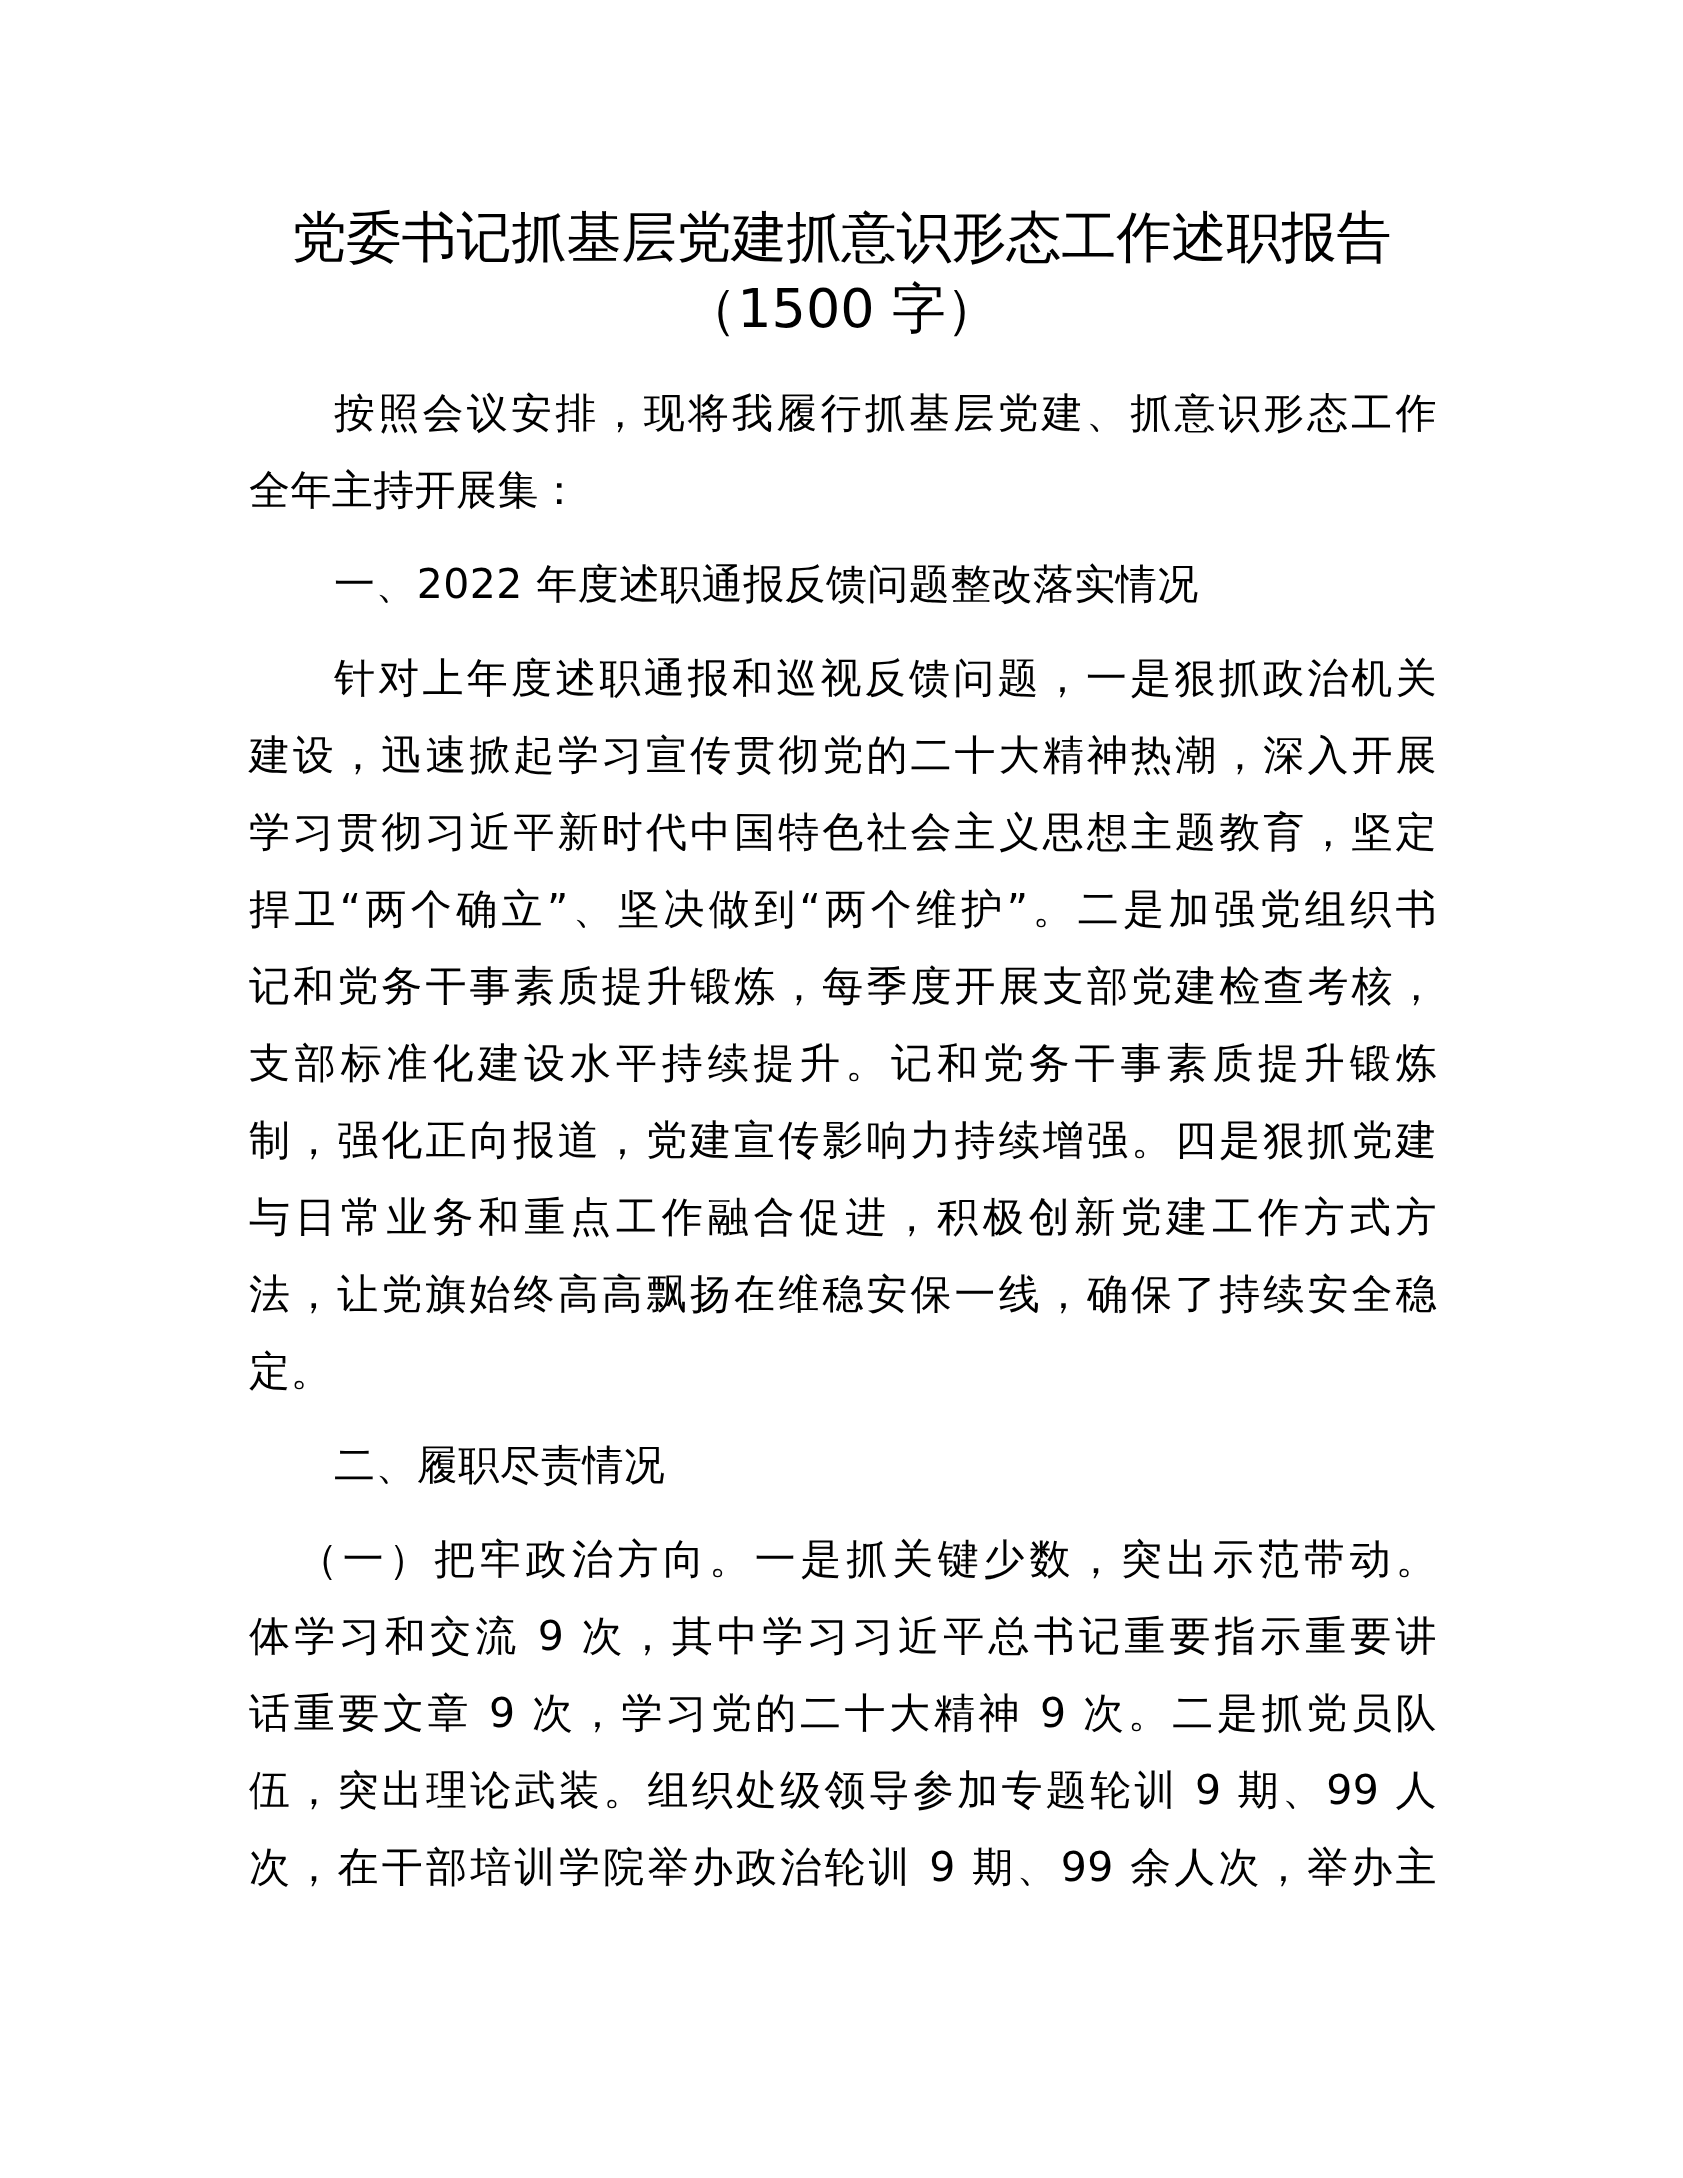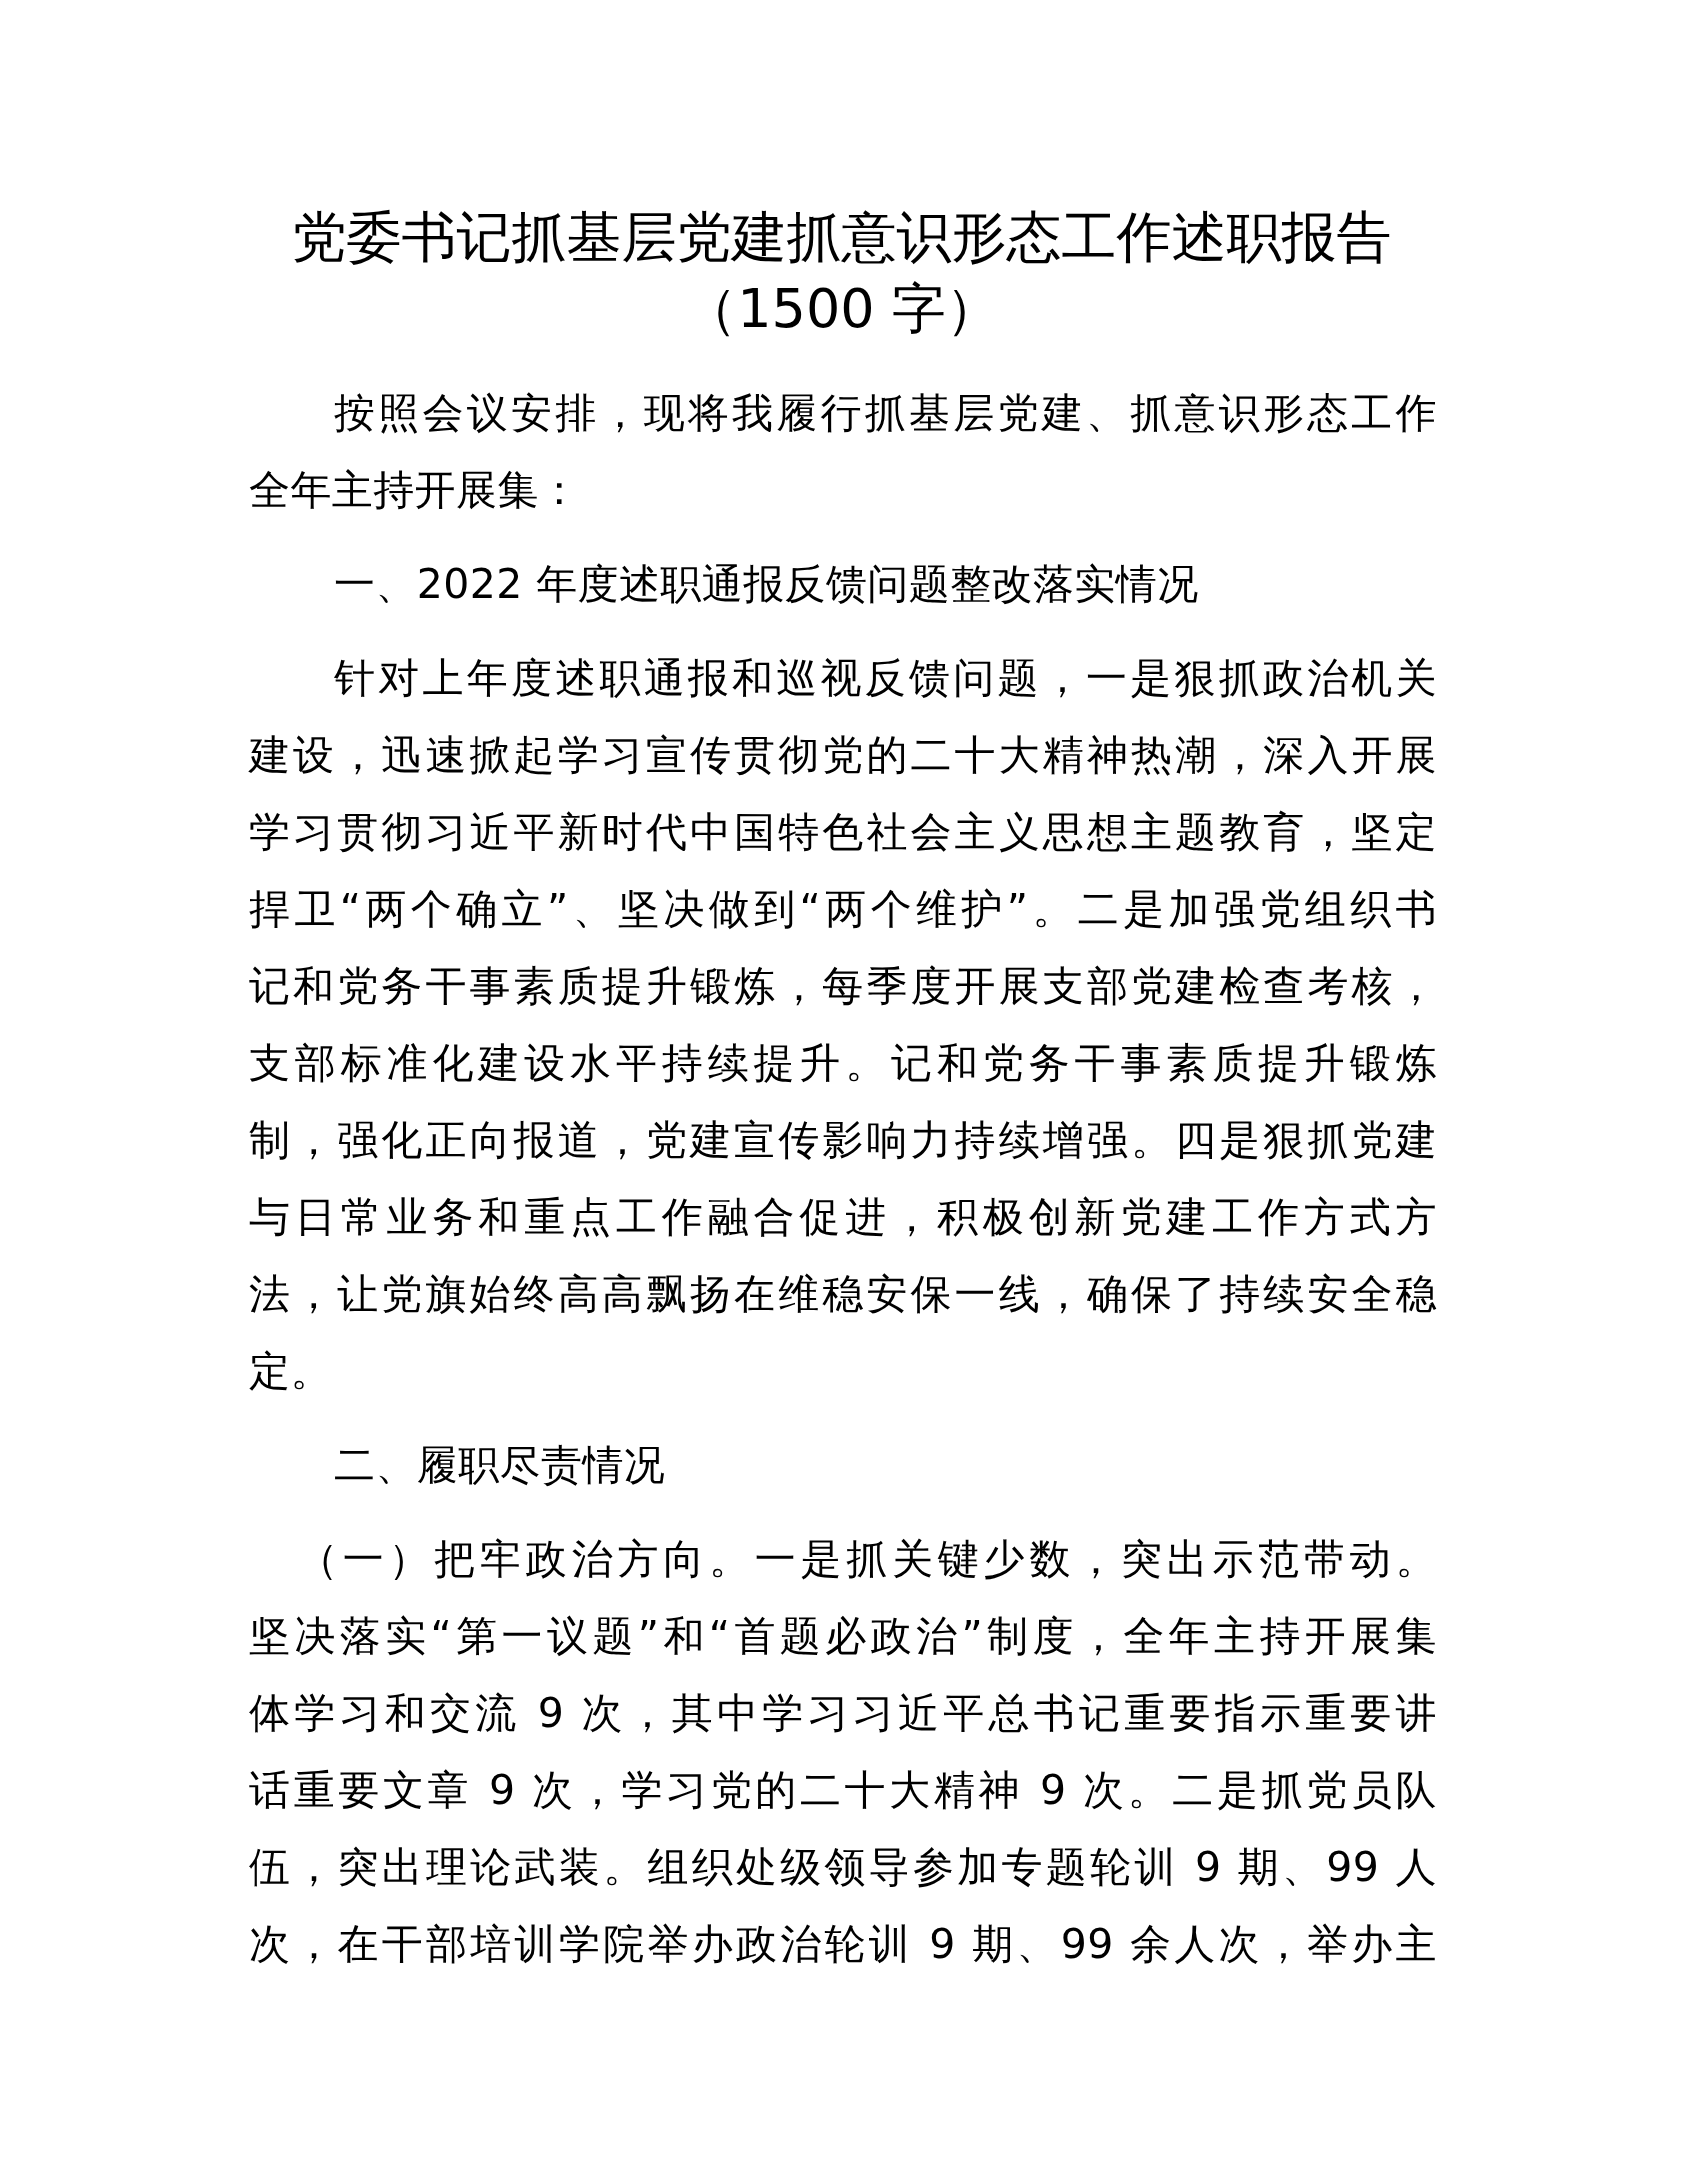--- a/index.html
+++ b/index.html
@@ -90,21 +90,20 @@
       <span class="line justify">法，让党旗始终高高飘扬在维稳安保一线，确保了持续安全稳</span>
       <span class="line">定。</span>
     </div>
 
     <div class="para">
       <span class="line indent">二、履职尽责情况</span>
     </div>
 
     <div class="para">
       <span class="line indent-paren justify">（一）把牢政治方向。一是抓关键少数，突出示范带动。</span>
-      <span class="line justify">坚决落实“第一议题”和“首题必政治”制度，全年主持开展集</span>
       <span class="line justify">体学习和交流 9 次，其中学习习近平总书记重要指示重要讲</span>
       <span class="line justify">话重要文章 9 次，学习党的二十大精神 9 次。二是抓党员队</span>
       <span class="line justify">伍，突出理论武装。组织处级领导参加专题轮训 9 期、99 人</span>
       <span class="line justify">次，在干部培训学院举办政治轮训 9 期、99 余人次，举办主</span>
     </div>
 
   </div>
 </div>
 
 

